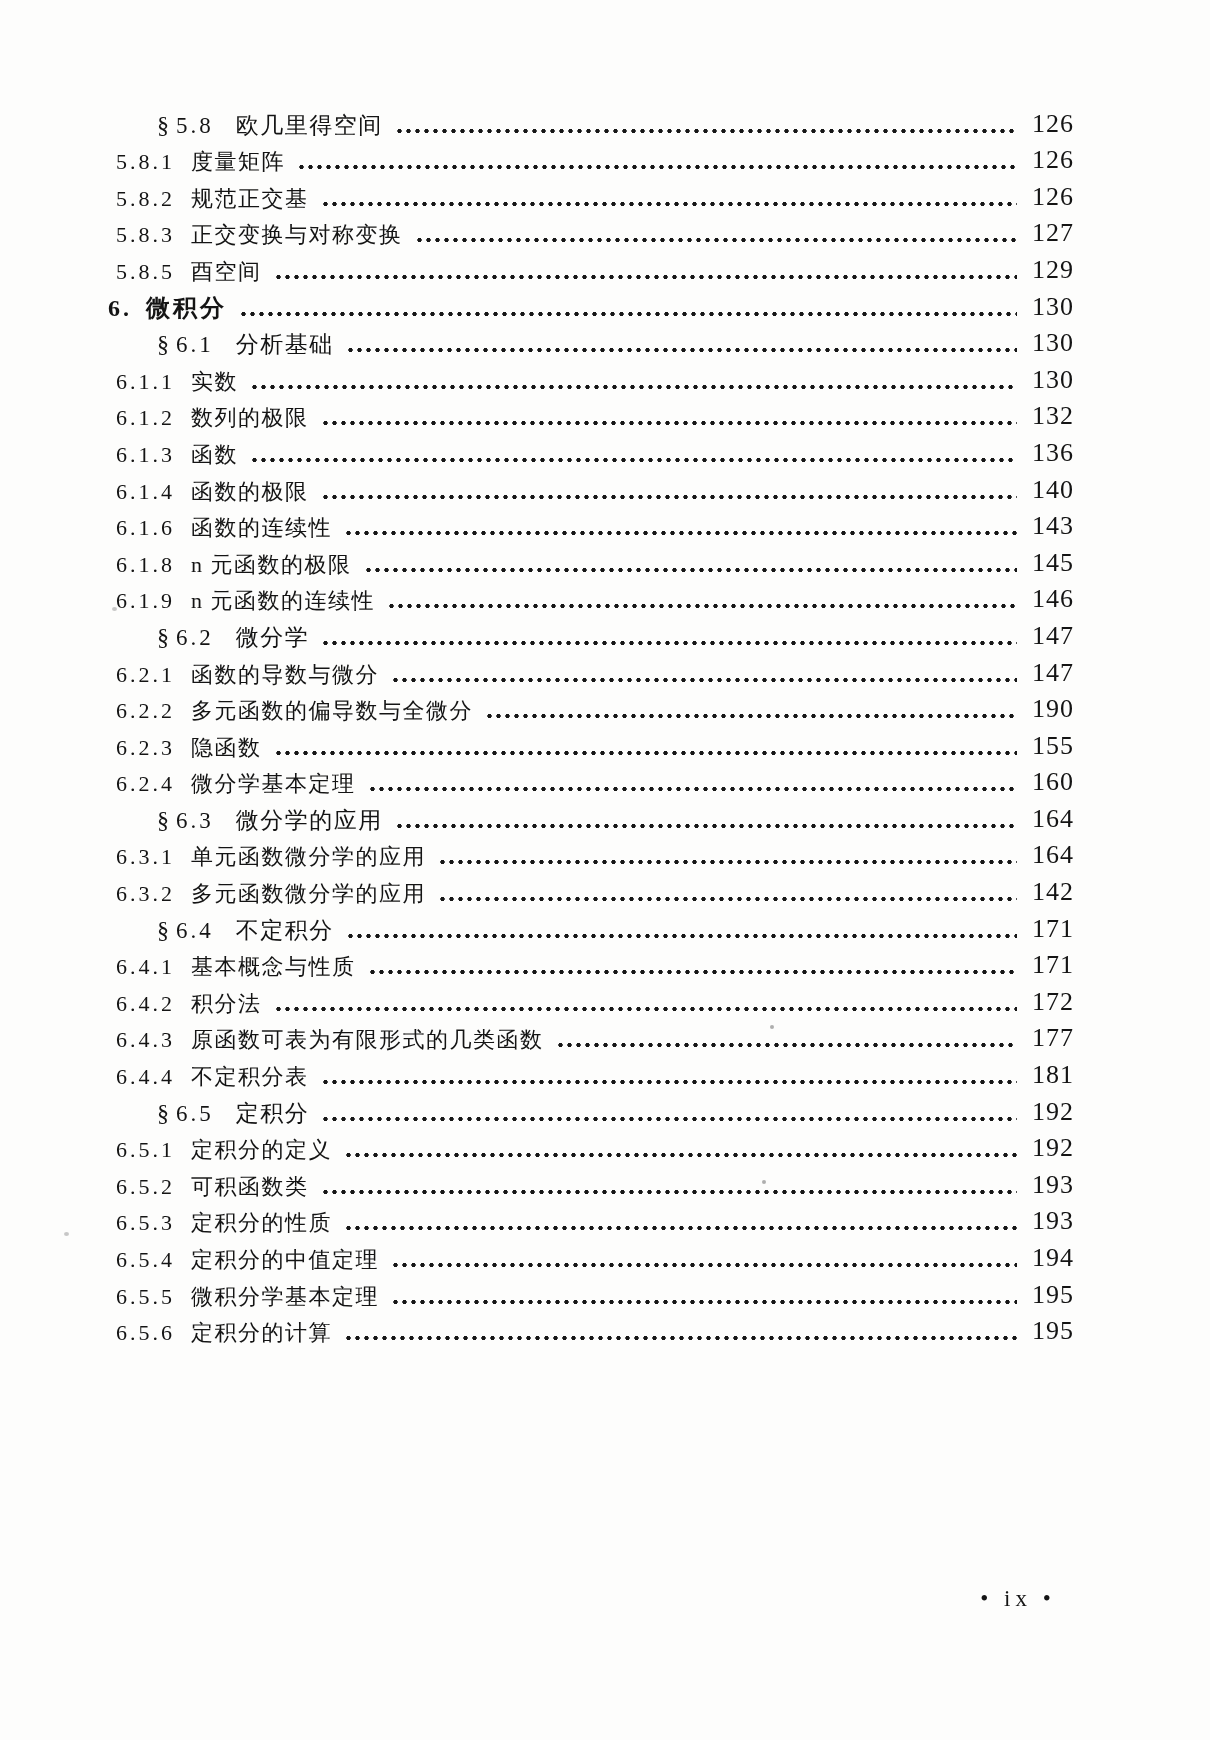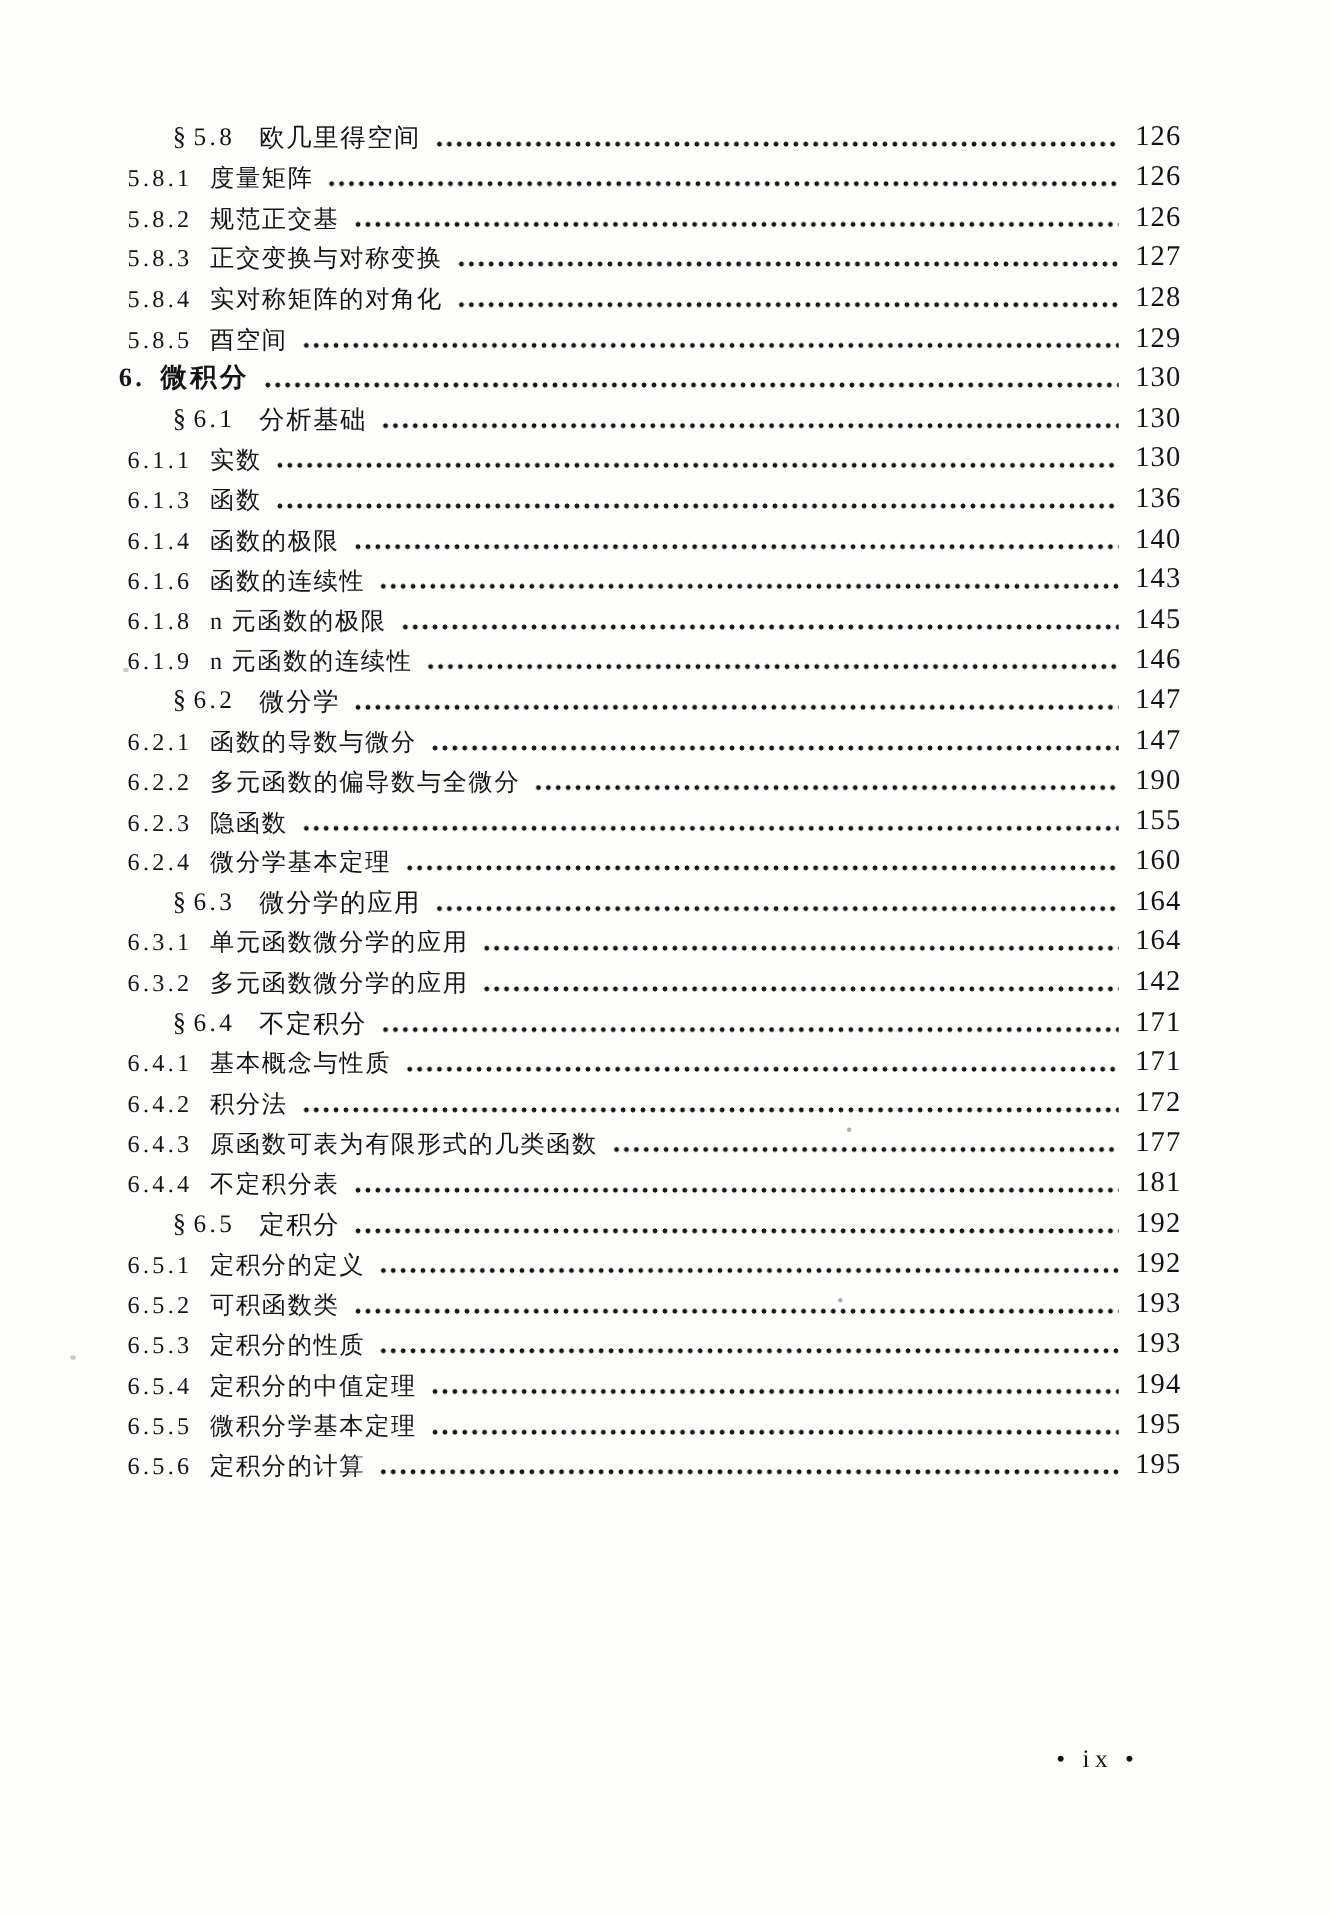--- a/index.html
+++ b/index.html
@@ -77,21 +77,21 @@
     margin-left: 13px;
     text-align: left;
     font-size: 26px;
     font-weight: normal;
     letter-spacing: 1px;
     flex: none;
   }
   .footer {
     position: absolute;
     top: 1586px;
-    right: 132px;
+    right: 112px;
     width: 160px;
     text-align: center;
     font-size: 23px;
     letter-spacing: 5px;
   }
   .speck {
     position: absolute;
     background: #9a9a9a;
     border-radius: 50%;
     opacity: 0.55;
@@ -125,26 +125,20 @@
         <span class="dots"></span>
         <span class="page-num">126</span>
       </div>
       <div class="row sub">
         <span class="num">5.8.3</span>
         <span class="title">正交变换与对称变换</span>
         <span class="dots"></span>
         <span class="page-num">127</span>
       </div>
       <div class="row sub">
-        <span class="num">5.8.4</span>
-        <span class="title">实对称矩阵的对角化</span>
-        <span class="dots"></span>
-        <span class="page-num">128</span>
-      </div>
-      <div class="row sub">
         <span class="num">5.8.5</span>
         <span class="title">酉空间</span>
         <span class="dots"></span>
         <span class="page-num">129</span>
       </div>
       <div class="row chapter">
         <span class="num">6.</span>
         <span class="title">微积分</span>
         <span class="dots"></span>
         <span class="page-num">130</span>
@@ -153,20 +147,26 @@
         <span class="num"><span class="sect-mark">§</span>6.1</span>
         <span class="title">分析基础</span>
         <span class="dots"></span>
         <span class="page-num">130</span>
       </div>
       <div class="row sub">
         <span class="num">6.1.1</span>
         <span class="title">实数</span>
         <span class="dots"></span>
         <span class="page-num">130</span>
+      </div>
+      <div class="row sub">
+        <span class="num">6.1.2</span>
+        <span class="title">数列的极限</span>
+        <span class="dots"></span>
+        <span class="page-num">132</span>
       </div>
       <div class="row sub">
         <span class="num">6.1.3</span>
         <span class="title">函数</span>
         <span class="dots"></span>
         <span class="page-num">136</span>
       </div>
       <div class="row sub">
         <span class="num">6.1.4</span>
         <span class="title">函数的极限</span>

